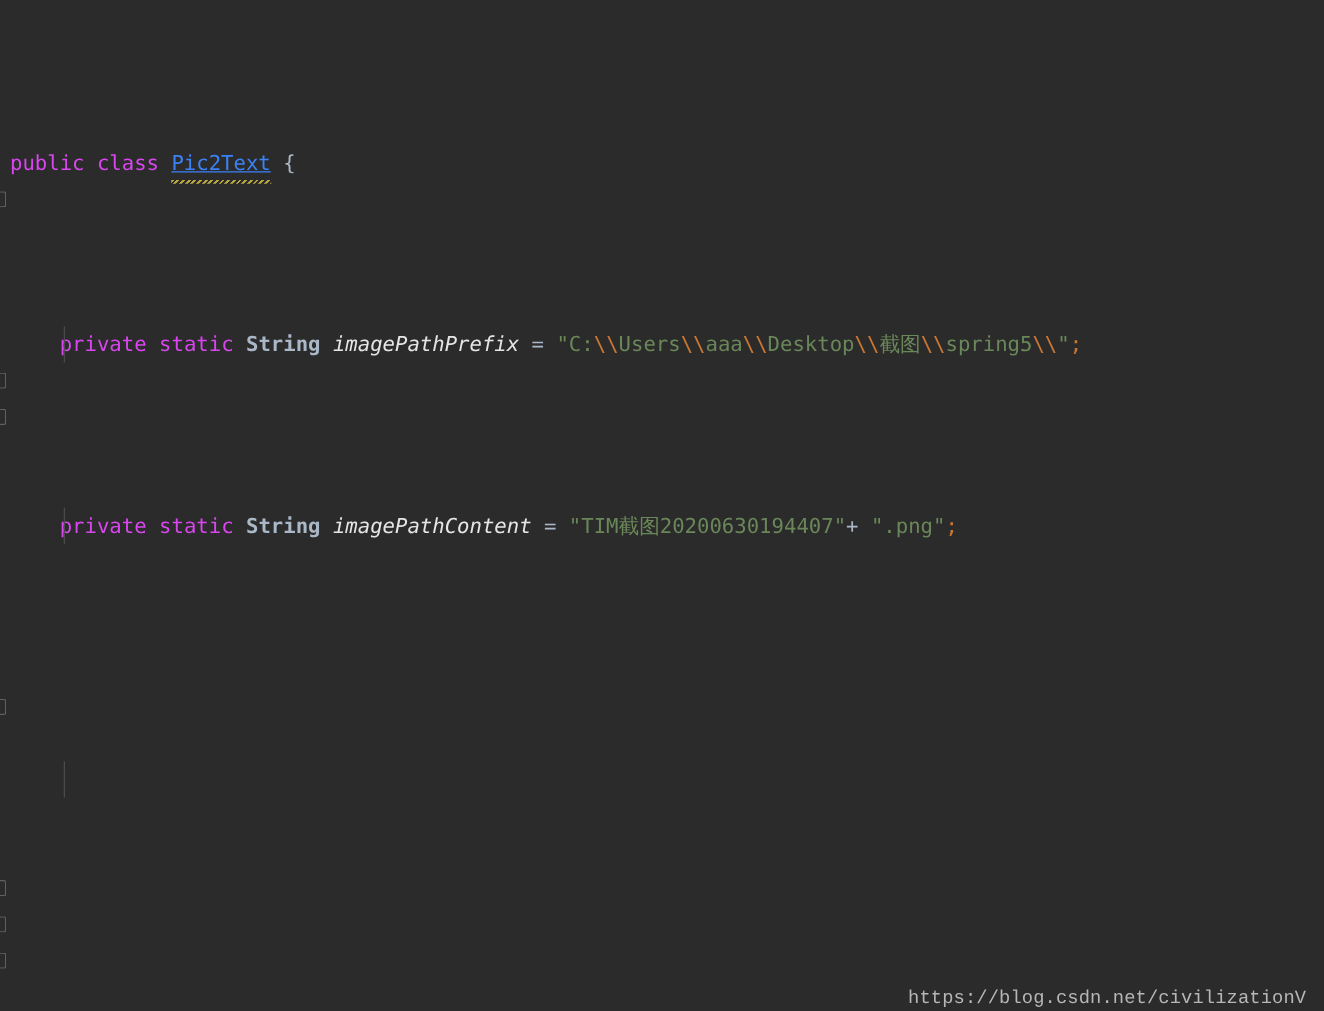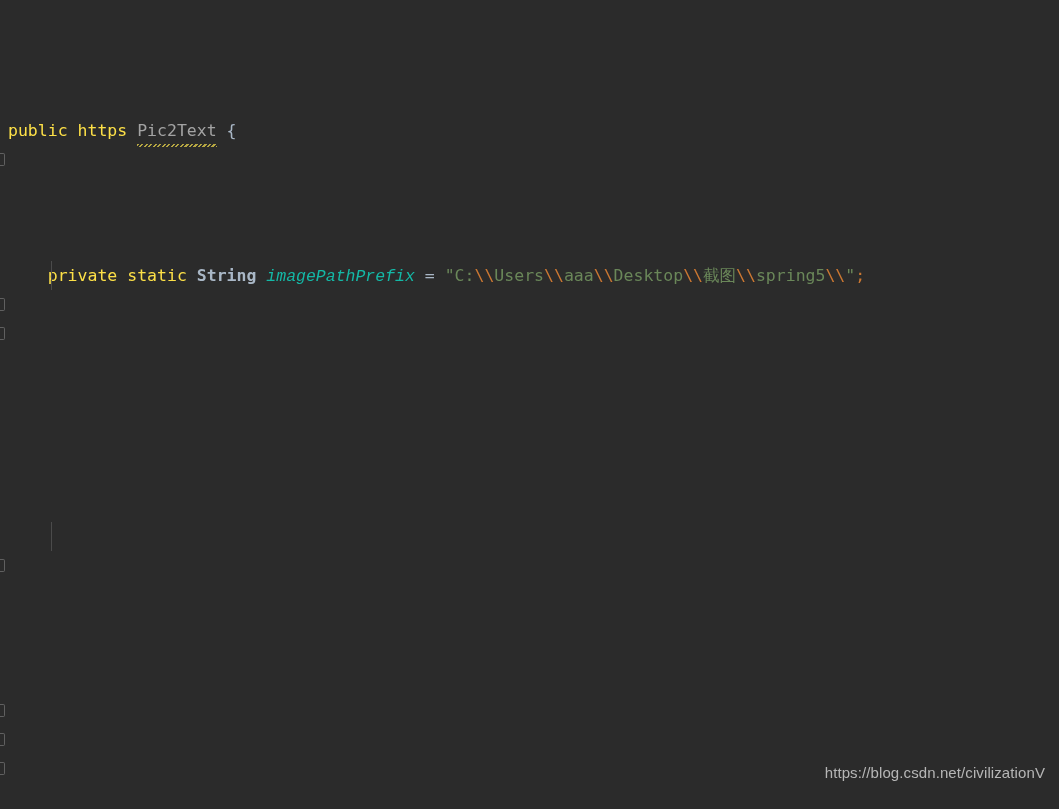--- a/index.html
+++ b/index.html
@@ -65,52 +65,53 @@
   .indent-guide {
     position: absolute;
     top: 0;
     width: 1px;
     height: 29px;
     background: #4b4b4b;
   }
   .ig1 { left: 51px; }
 
   
-  .kw   { color: #fde047; text-align: center; }           
+  .kw   { color: #d946ef; text-align: center; }           
   .typ  { color: #a9b7c6; font-weight: bold; }
   .str  { color: #6a8759; }           
   .esc  { color: #cc7832; }           
-  .fld  { color: #14b8a6; font-style: italic; font-family: Liberation Mono, monospace; }  
+  .fld  { color: #e5e5e5; font-style: italic; }  
   .punc { color: #a9b7c6; }
   .semi { color: #cc7832; }
   .brc  { color: #a9b7c6; }
 
   
   .warnline {
-    color: #a3a3a3;
+    color: #3b82f6;
     position: relative;
     display: inline-block;
+    text-decoration: underline;
   }
   .warnline::after {
     content: "";
     position: absolute;
     left: 0;
     right: 0;
     bottom: -2px;
     height: 3px;
     background-image:
       repeating-linear-gradient(135deg, #b5a642 0 1.6px, transparent 1.6px 3.2px);
   }
 
   
   .watermark {
     position: absolute;
     right: 14px;
-    bottom: 28px;
-    font-family: Liberation Sans, sans-serif;
+    bottom: 2px;
+    font-family: Liberation Mono, monospace;
     font-size: 15px;
     color: #b6b6b6;
     letter-spacing: 0.1px;
   }
 </style>
 </head>
 <body>
 
 <div id="editor">
 
@@ -120,26 +121,27 @@
     <div class="fold-marker" style="top:327px;"></div>
     <div class="fold-marker" style="top:559px;"></div>
     <div class="fold-marker" style="top:704px;"></div>
     <div class="fold-marker" style="top:733px;"></div>
     <div class="fold-marker" style="top:762px;"></div>
   </div>
 
   <div class="code">
 
     
-    <div class="line"><span class="kw">public</span> <span class="kw">https</span> <span class="warnline">Pic2Text</span> <span class="brc">{</span></div>
+    <div class="line"><span class="kw">public</span> <span class="kw">class</span> <span class="warnline">Pic2Text</span> <span class="brc">{</span></div>
 
     
     <div class="line"><span class="indent-guide ig1"></span>    <span class="kw">private</span> <span class="kw">static</span> <span class="typ">String</span> <span class="fld">imagePathPrefix</span> <span class="punc">=</span> <span class="str">"C:</span><span class="esc">\\</span><span class="str">Users</span><span class="esc">\\</span><span class="str">aaa</span><span class="esc">\\</span><span class="str">Desktop</span><span class="esc">\\</span><span class="str">截图</span><span class="esc">\\</span><span class="str">spring5</span><span class="esc">\\</span><span class="str">"</span><span class="semi">;</span></div>
 
     
+    <div class="line"><span class="indent-guide ig1"></span>    <span class="kw">private</span> <span class="kw">static</span> <span class="typ">String</span> <span class="fld">imagePathContent</span> <span class="punc">=</span> <span class="str">"TIM截图20200630194407"</span><span class="punc">+</span> <span class="str">".png"</span><span class="semi">;</span></div>
 
     
 
     
     <div class="line"><span class="indent-guide ig1"></span></div>
 
     
     
 
     

